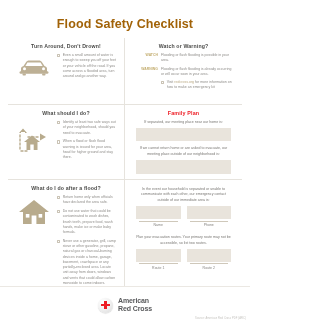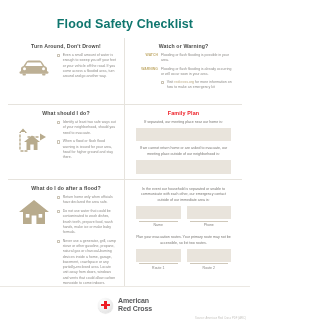--- a/index.html
+++ b/index.html
@@ -6,21 +6,21 @@
   html, body {
     width: 250px; height: 323px;
     background: #ffffff;
     font-family: "Liberation Sans", sans-serif;
     overflow: hidden;
   }
   .page { position: relative; width: 250px; height: 323px; background: #fff; }
 
   .title {
     text-align: center;
-    color: #0f766e;
+    color: #a16207;
     font-size: 12.5px;
     font-weight: bold;
     letter-spacing: 0.1px;
     padding-top: 17px;
   }
 
   .grid {
     position: absolute;
     top: 38px; left: 8px;
     width: 234px; height: 248px;

